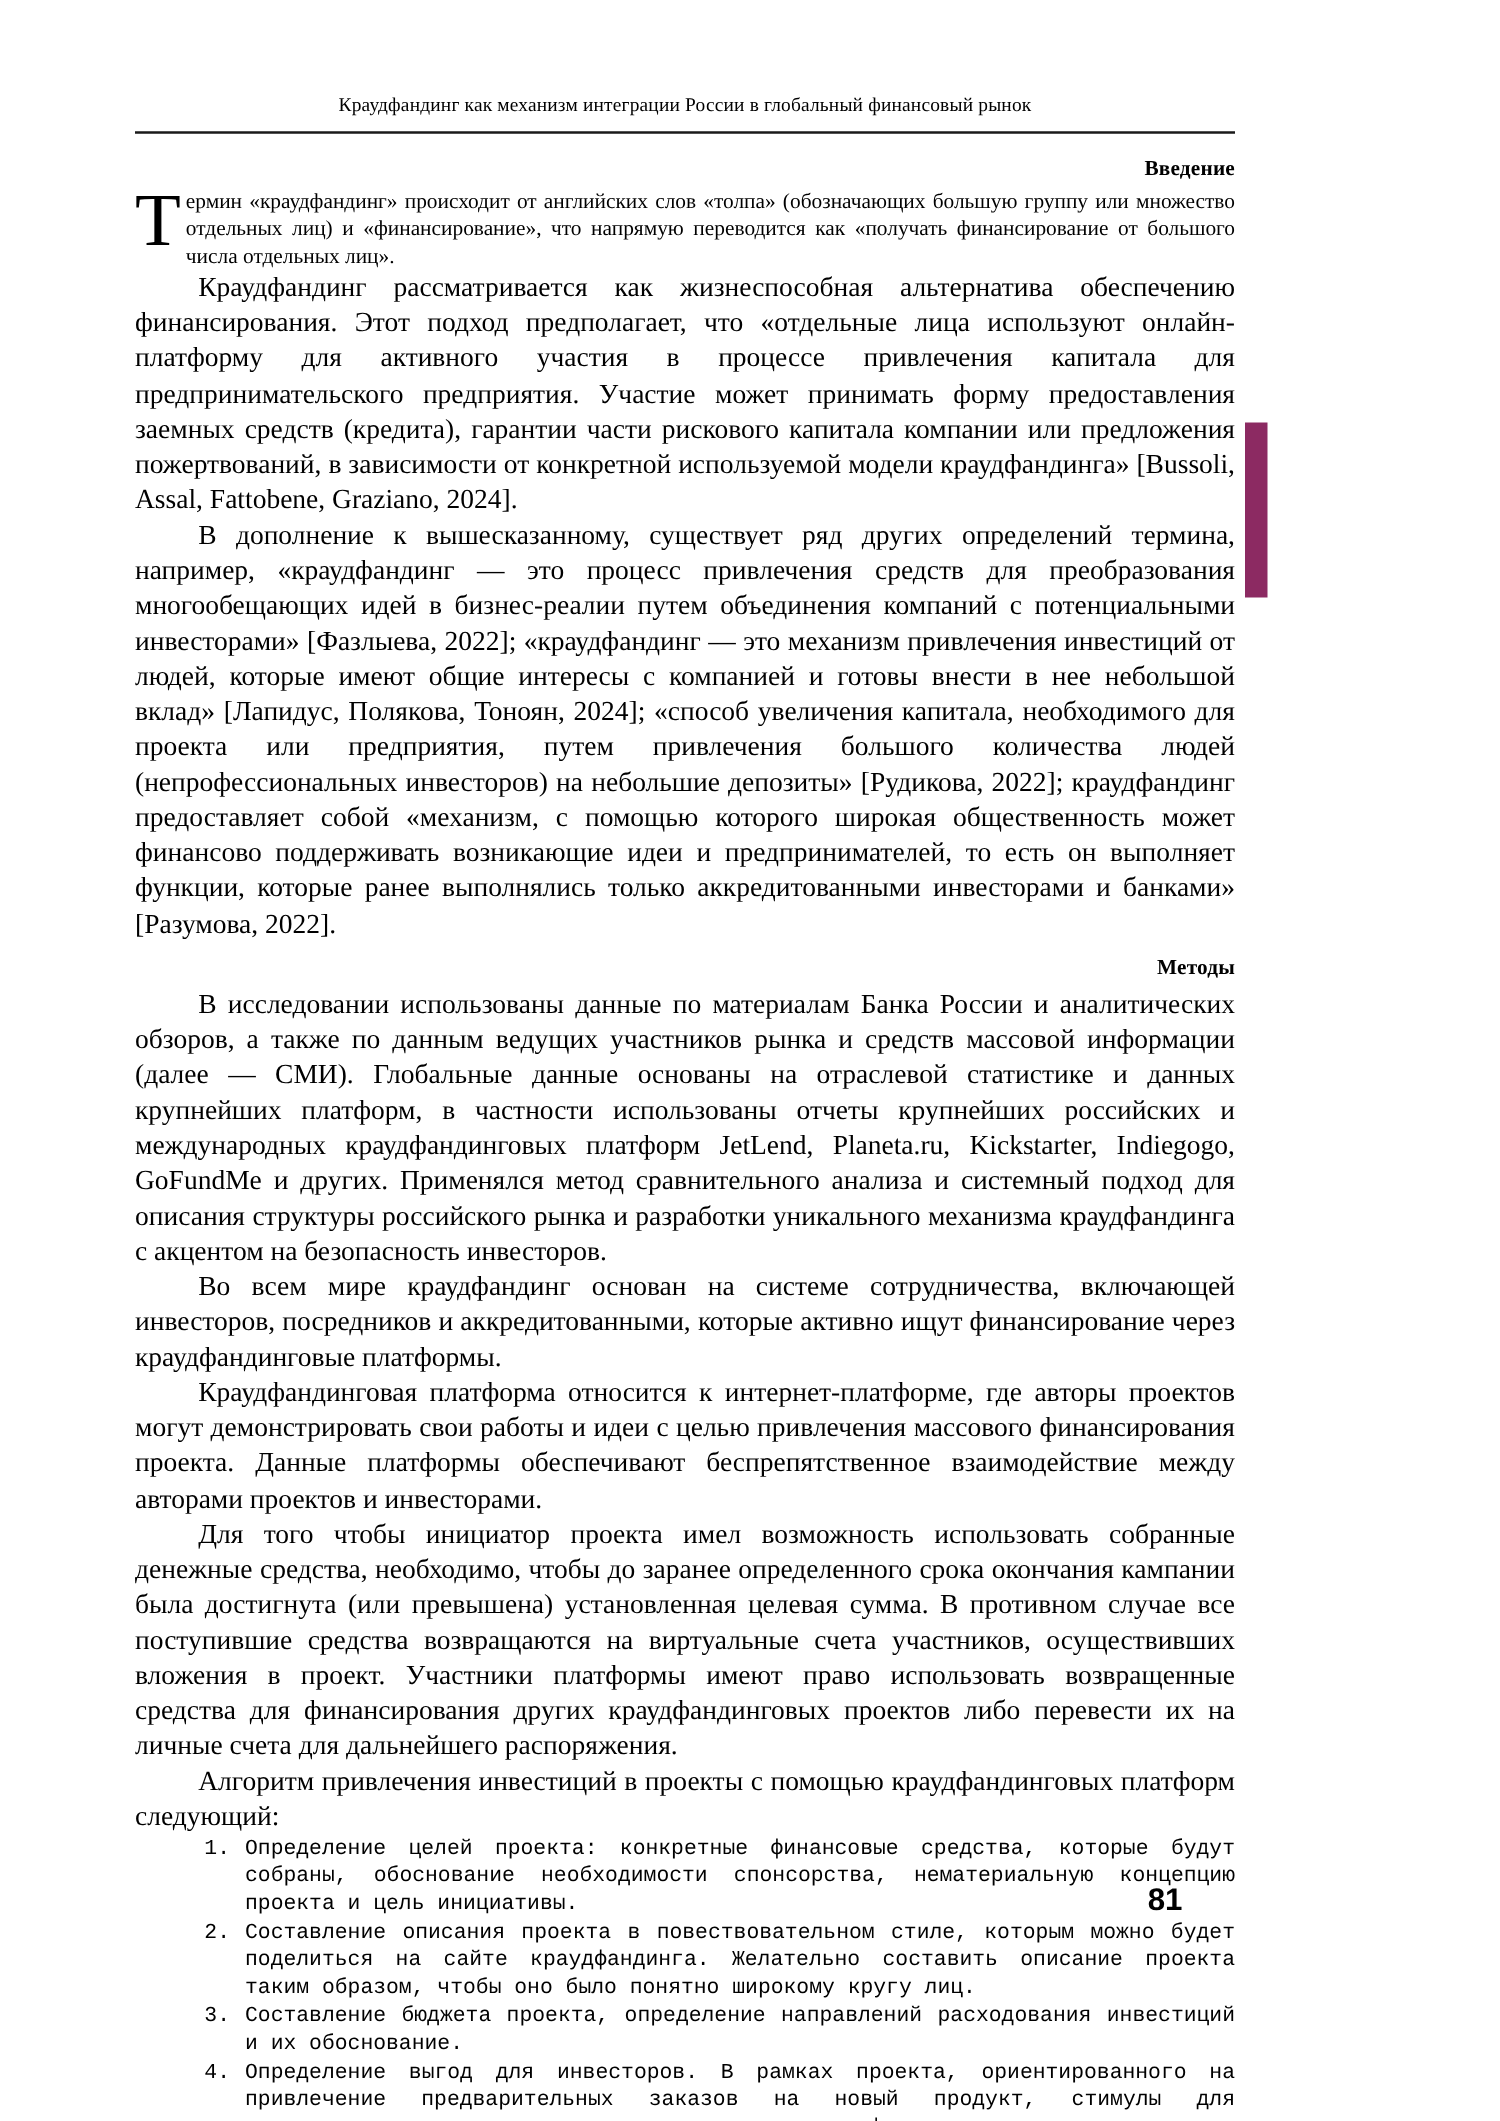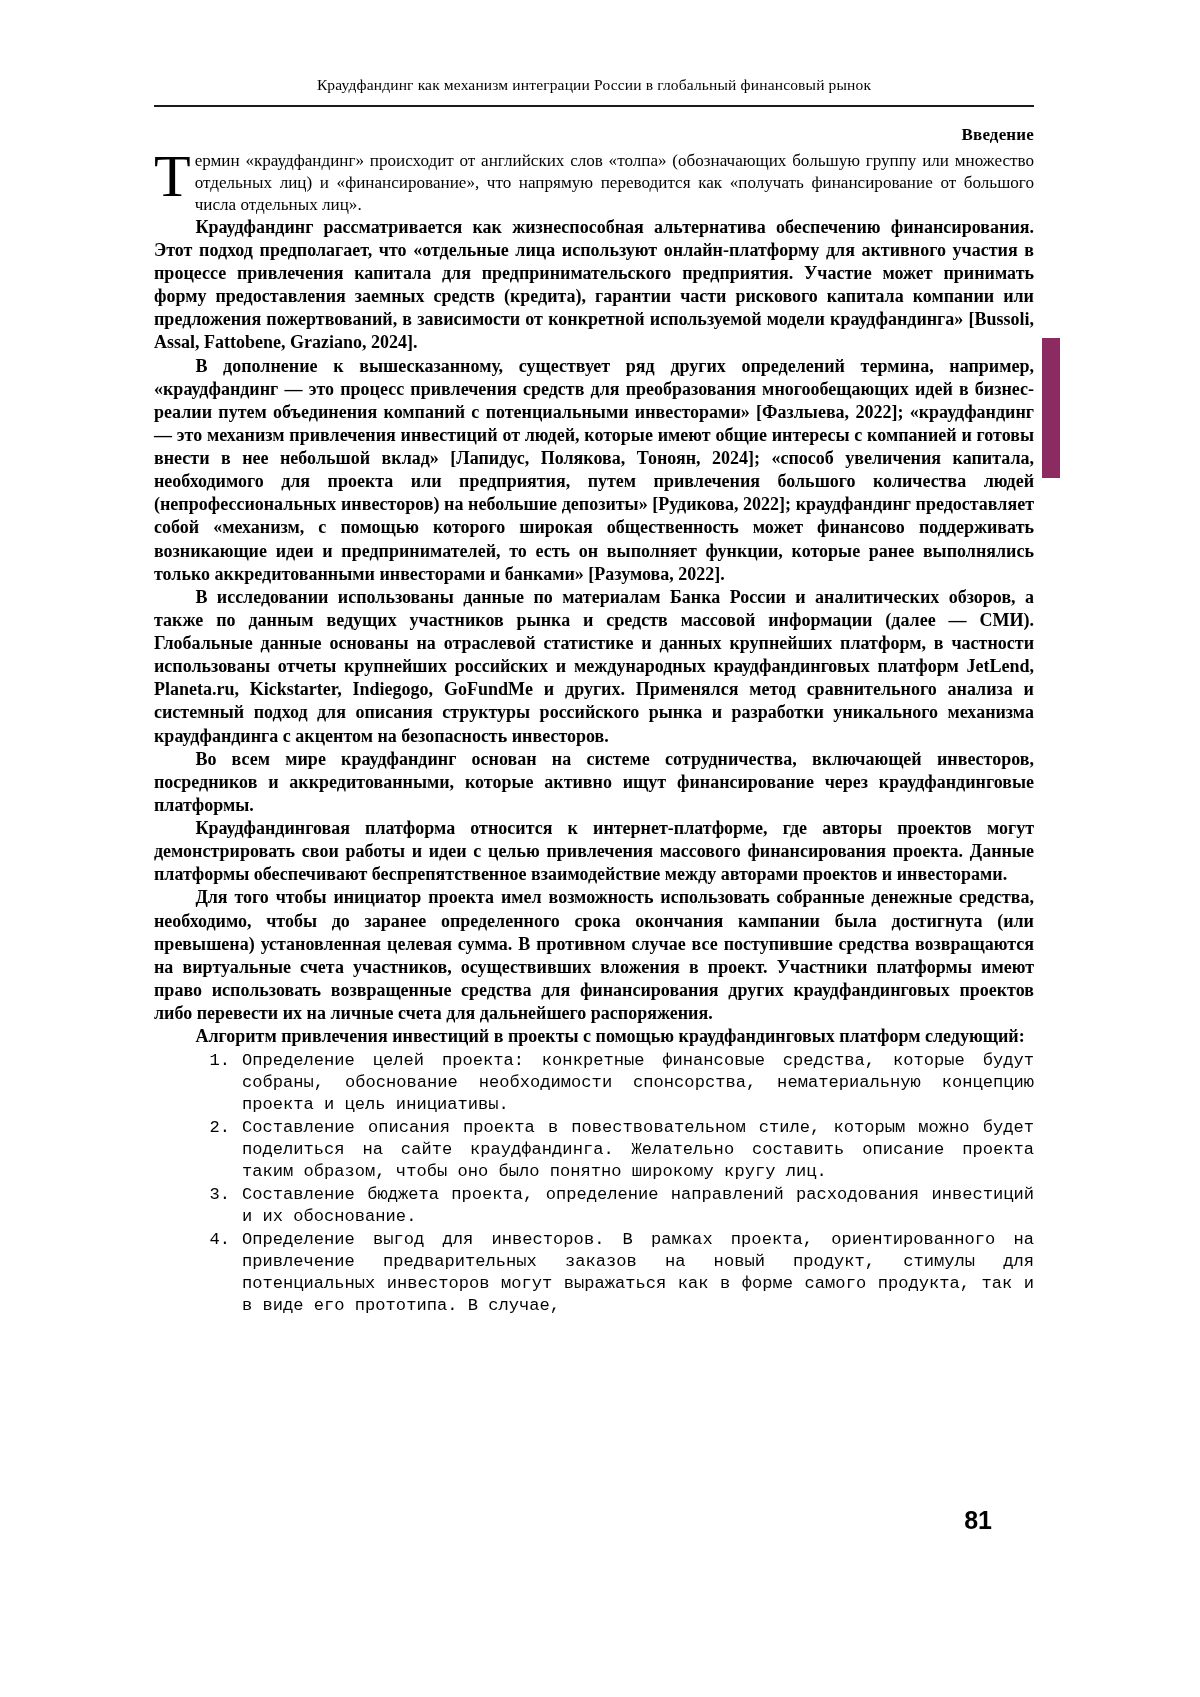--- a/index.html
+++ b/index.html
@@ -14,21 +14,20 @@
     color: #000000;
     position: relative;
     overflow: hidden;
   }
   .page {
     position: absolute;
     left: 0; top: 0;
     width: 1014px;
     height: 1697px;
     background: #fff;
-    margin-left: 46px;
   }
   .content {
     position: absolute;
     left: 108px;
     top: 76px;
     width: 880px;
   }
   .running-head {
     text-align: center;
     font-size: 15.5px;
@@ -40,28 +39,27 @@
     margin-bottom: 18px;
   }
   h2.section {
     text-align: right;
     font-size: 17px;
     font-weight: bold;
     margin: 11px 0 5px 0;
     letter-spacing: 0.01em;
   }
   p.body {
-    font-size: 18px;
+    font-size: 22px;
     line-height: 1.285;
     text-align: justify;
     text-justify: inter-word;
     margin: 0;
     text-indent: 2.3em;
     hyphens: auto;
-    font-weight: bold;
   }
   p.italic {
     font-style: italic;
   }
   
   .dropcap-para {
     position: relative;
     font-size: 17.1px;
     line-height: 1.285;
     text-align: justify;
@@ -128,20 +126,21 @@
     <h2 class="section">Введение</h2>
 
     <p class="dropcap-para">
       <span class="dropcap">Т</span><span>ермин «краудфандинг» происходит от английских слов «толпа» (обозначающих большую группу или множество отдельных лиц) и «финансирование», что напрямую переводится как «получать финансирование от большого числа отдельных лиц».</span>
     </p>
 
     <p class="body">Краудфандинг рассматривается как жизнеспособная альтернатива обеспечению финансирования. Этот подход предполагает, что «отдельные лица используют онлайн-платформу для активного участия в процессе привлечения капитала для предпринимательского предприятия. Участие может принимать форму предоставления заемных средств (кредита), гарантии части рискового капитала компании или предложения пожертвований, в зависимости от конкретной используемой модели краудфандинга» [Bussoli, Assal, Fattobene, Graziano, 2024].</p>
 
     <p class="body">В дополнение к вышесказанному, существует ряд других определений термина, например, «краудфандинг — это процесс привлечения средств для преобразования многообещающих идей в бизнес-реалии путем объединения компаний с потенциальными инвесторами» [Фазлыева, 2022]; «краудфандинг — это механизм привлечения инвестиций от людей, которые имеют общие интересы с компанией и готовы внести в нее небольшой вклад» [Лапидус, Полякова, Тоноян, 2024]; «способ увеличения капитала, необходимого для проекта или предприятия, путем привлечения большого количества людей (непрофессиональных инвесторов) на небольшие депозиты» [Рудикова, 2022]; краудфандинг предоставляет собой «механизм, с помощью которого широкая общественность может финансово поддерживать возникающие идеи и предпринимателей, то есть он выполняет функции, которые ранее выполнялись только аккредитованными инвесторами и банками» [Разумова, 2022].</p>
 
+    <h2 class="section">Методы</h2>
 
     <p class="body">В исследовании использованы данные по материалам Банка России и аналитических обзоров, а также по данным ведущих участников рынка и средств массовой    информации (далее — СМИ). Глобальные данные основаны на отраслевой статистике и данных крупнейших платформ, в частности использованы отчеты крупнейших российских и международных краудфандинговых платформ JetLend, Planeta.ru, Kickstarter, Indiegogo, GoFundMe и других. Применялся метод сравнительного анализа и системный подход для описания структуры российского рынка и разработки уникального механизма краудфандинга с акцентом на безопасность инвесторов.</p>
 
 
     <p class="body">Во всем мире краудфандинг основан на системе сотрудничества, включающей инвесторов, посредников и аккредитованными, которые активно ищут финансирование через краудфандинговые платформы.</p>
 
     <p class="body">Краудфандинговая платформа относится к интернет-платформе, где авторы проектов могут демонстрировать свои работы и идеи с целью привлечения массового финансирования проекта. Данные платформы обеспечивают беспрепятственное взаимодействие между авторами проектов и инвесторами.</p>
 
     <p class="body">Для того чтобы инициатор проекта имел возможность использовать собранные денежные средства, необходимо, чтобы до заранее определенного срока окончания кампании была достигнута (или превышена) установленная целевая сумма. В противном случае все поступившие средства возвращаются на виртуальные счета участников, осуществивших вложения в проект. Участники платформы имеют право использовать возвращенные средства для финансирования других краудфандинговых проектов либо перевести их на личные счета для дальнейшего распоряжения.</p>
 

